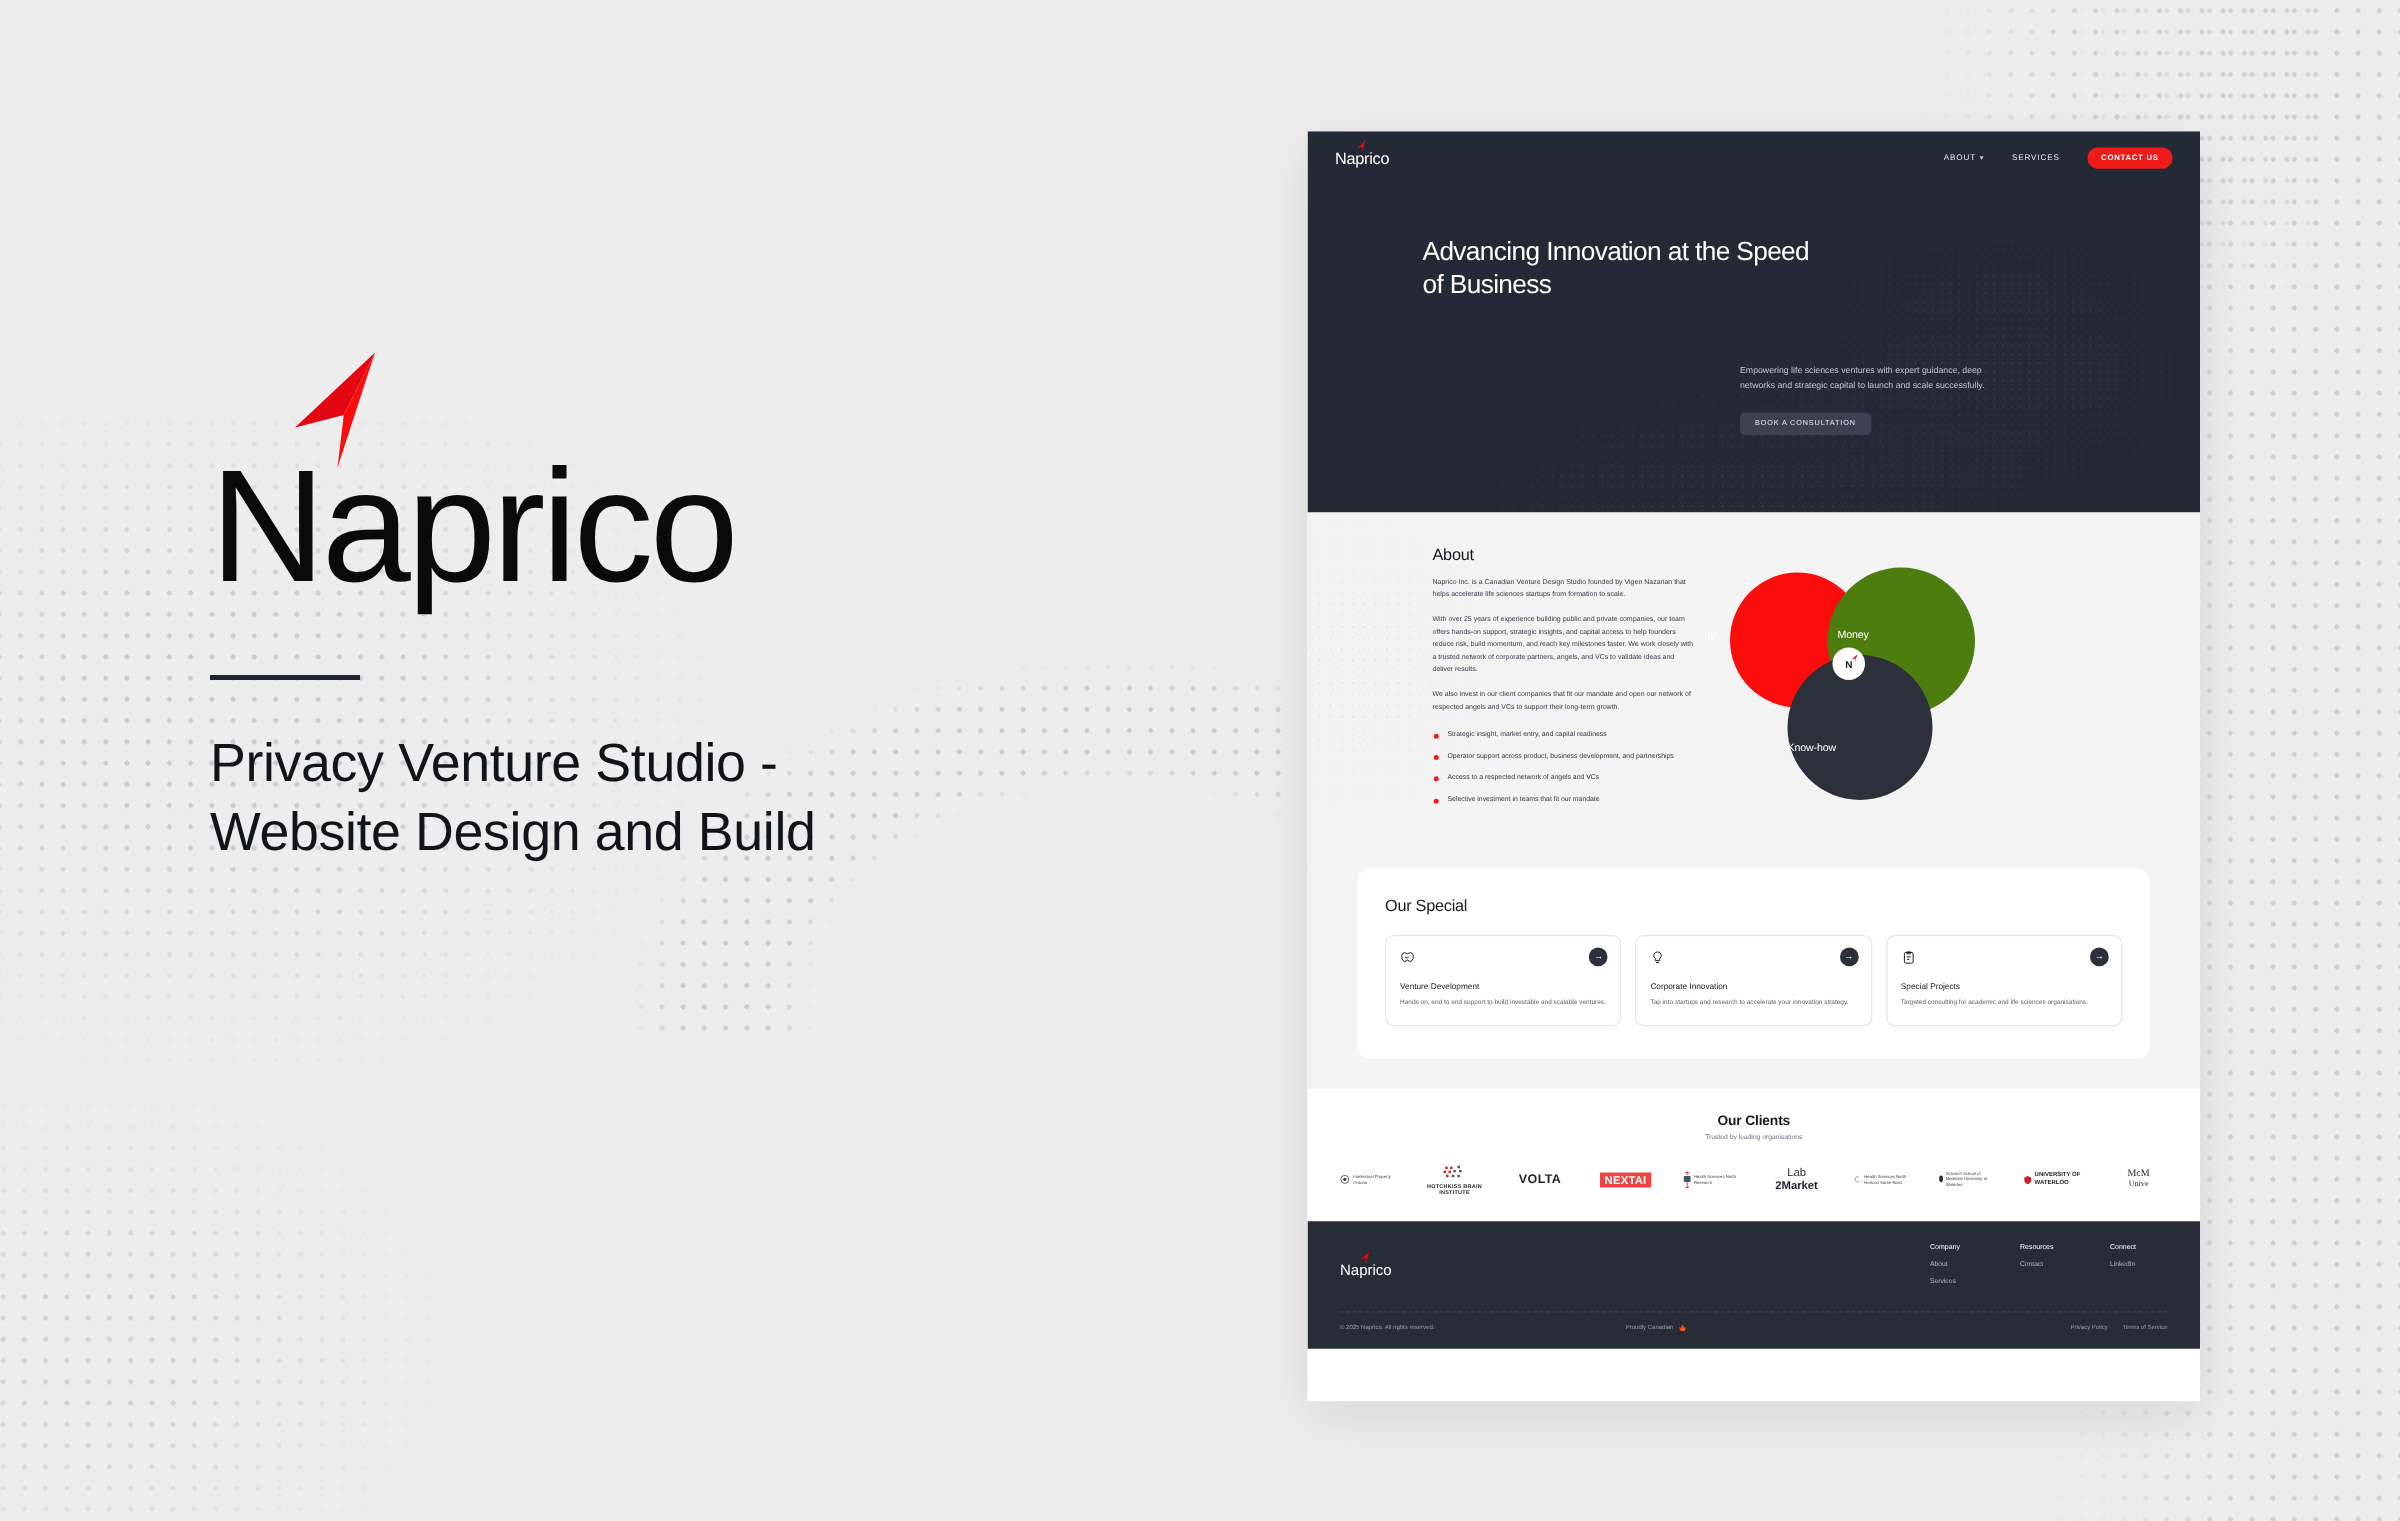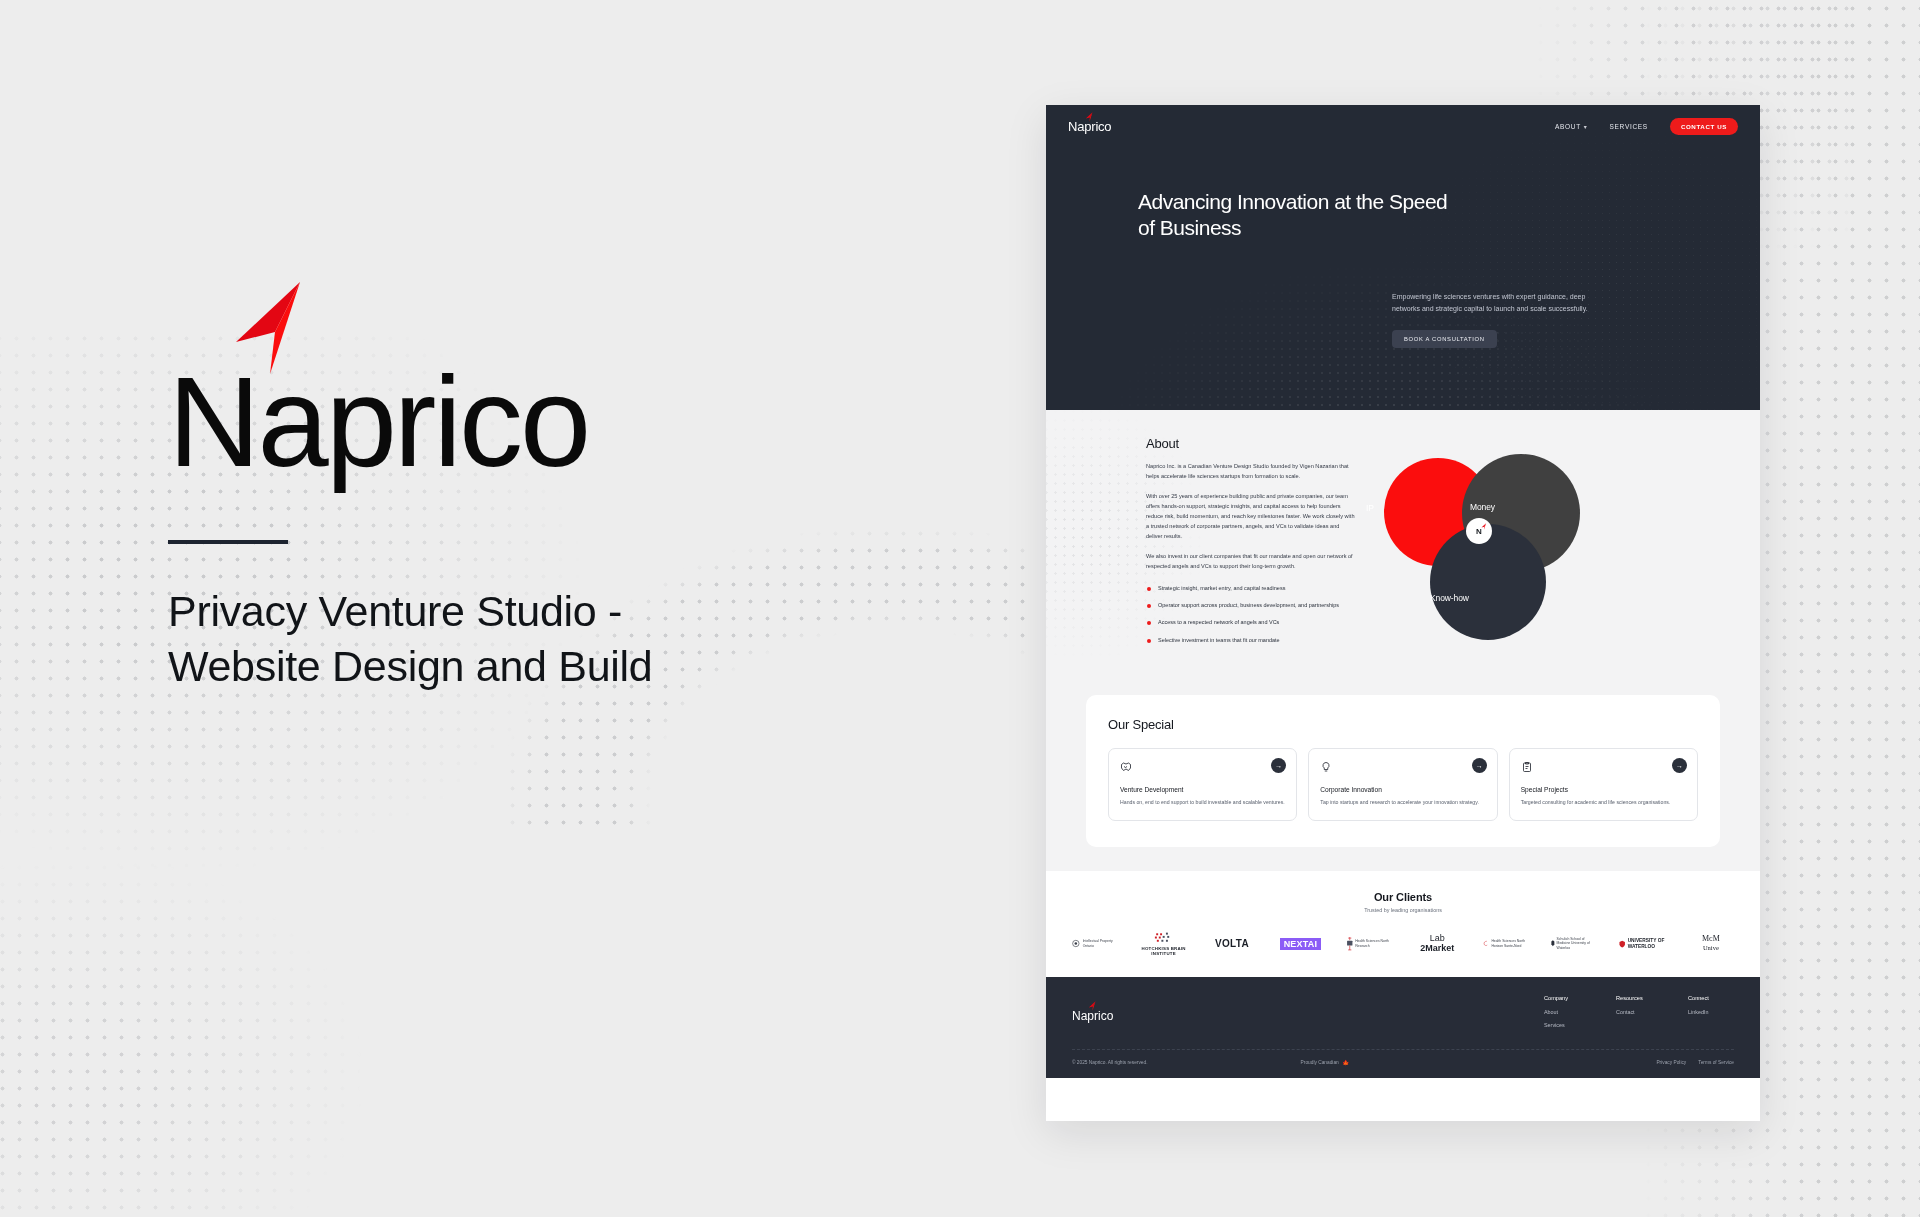--- a/index.html
+++ b/index.html
@@ -252,21 +252,21 @@
     content: "";
     position: absolute; left: 1px; top: 3px;
     width: 4px; height: 4px; border-radius: 50%;
     background: #ee1b1b;
   }
 
   .venn { position: relative; width: 230px; height: 200px; margin-top: 10px; }
   .venn-c { position: absolute; border-radius: 50%; display: flex; align-items: center; }
   .venn-c span { font-size: 8.5px; color: #fff; letter-spacing: -0.1px; }
   #venn-ip     { left: 2px;  top: 12px;  width: 108px; height: 108px; background: #fb0d0d; }
-  #venn-money  { left: 80px; top: 8px;   width: 118px; height: 118px; background: #404040; }
+  #venn-money  { left: 80px; top: 8px;   width: 118px; height: 118px; background: #4d7c0f; }
   #venn-know   { left: 48px; top: 78px;  width: 116px; height: 116px; background: #2b303b; }
   #venn-ip span    { transform: translate(-18px,-4px); }
   #venn-money span { transform: translate(8px,-6px); }
   #venn-know span  { transform: translate(0px,16px); }
   .venn-badge {
     position: absolute;
     left: 84px; top: 72px;
     width: 26px; height: 26px;
     border-radius: 50%;
     background: #fff;
@@ -514,21 +514,21 @@
             <rect x="18" y="12" width="3" height="3" fill="#4b5161"></rect>
           </svg>
           <span style="font-size:4.4px;font-weight:700;letter-spacing:.2px;margin-top:1px">HOTCHKISS BRAIN INSTITUTE</span>
         </div>
 
         <div class="client-logo">
           <span class="cl-txt">VOLTA</span>
         </div>
 
         <div class="client-logo">
-          <span style="background:#8b5cf6;color:#fff;font-size:9px;font-weight:700;padding:1px 4px;letter-spacing:.2px">NEXTAI</span>
+          <span style="background:#ef4444;color:#fff;font-size:9px;font-weight:700;padding:1px 4px;letter-spacing:.2px">NEXTAI</span>
         </div>
 
         <div class="client-logo">
           <svg width="10" height="20" viewBox="0 0 14 28">
             <path d="M7 1v6M4 3h6" stroke="#cf2027" stroke-width="1.2"></path>
             <rect x="2" y="8" width="10" height="9" rx="1" fill="#4b5161"></rect>
             <path d="M7 17v8M4 25h6" stroke="#cf2027" stroke-width="1.2"></path>
           </svg>
           <span class="cl-sm" style="margin-left:2px">Health Sciences North Research</span>
         </div>

